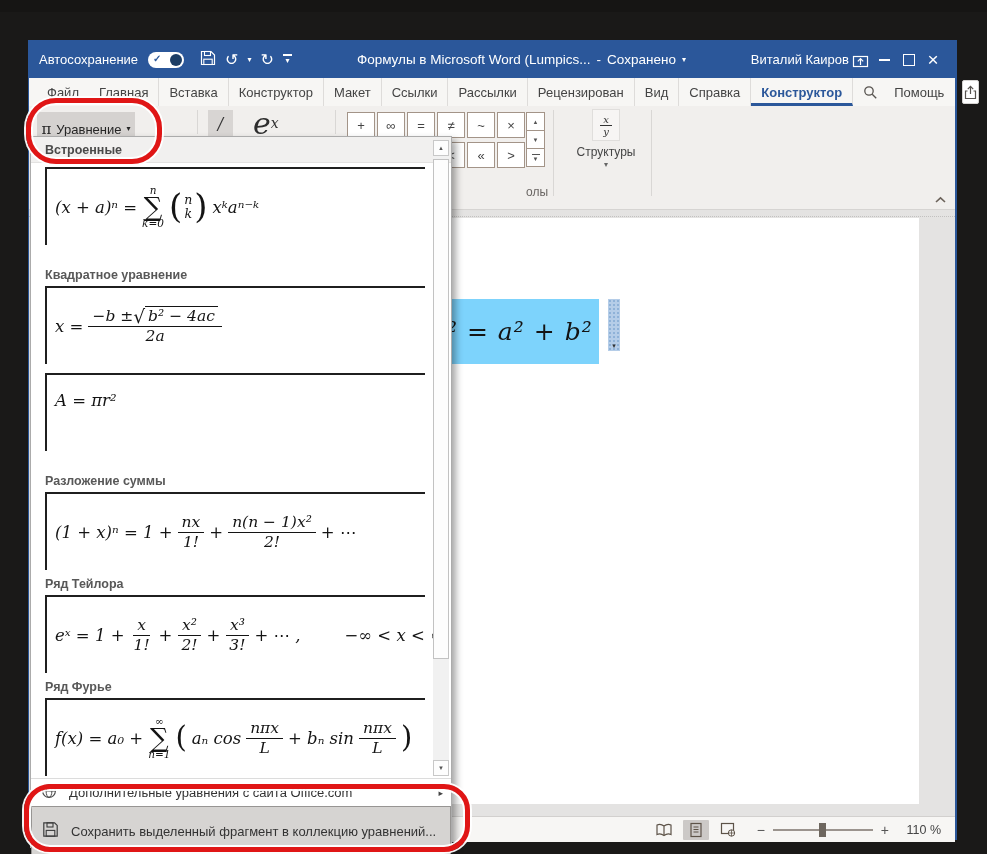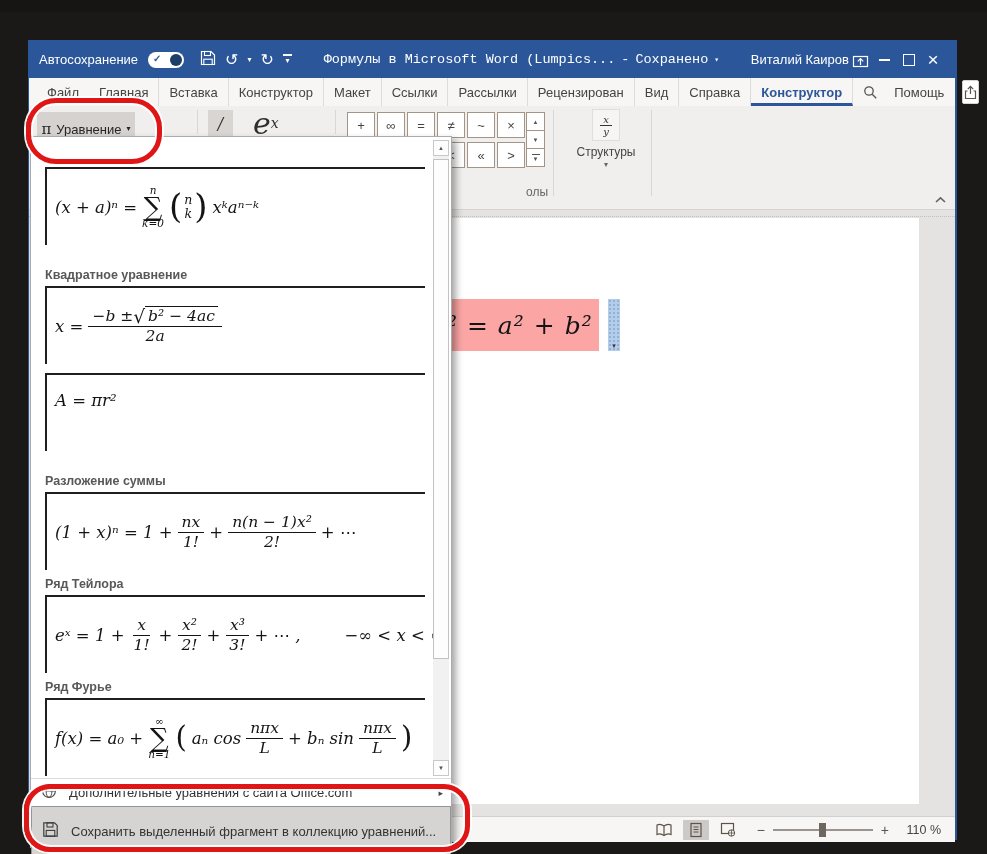--- a/index.html
+++ b/index.html
@@ -16,21 +16,21 @@
   .toggle{width:36px;height:16px;background:#fff;border-radius:9px;position:relative;
           display:flex;align-items:center;cursor:default;}
   .toggle .chk{position:absolute;left:5px;top:1px;color:#2b579a;font-size:10px;font-weight:bold;}
   .toggle .knob{position:absolute;right:2px;top:2px;width:12px;height:12px;border-radius:50%;background:#1d3e66;}
   .qat{display:flex;align-items:center;gap:9px;margin-left:6px;}
   .qat .ic{font-size:16px;line-height:1;color:#fff;}
   .caret{font-size:8px;line-height:1;}
   .qatcz{display:flex;flex-direction:column;align-items:center;line-height:1;}
   .qatcz .bar{width:9px;border-top:2px solid #fff;margin-bottom:1px;}
   .qatcz .v{font-size:8px;}
-  .tb-title{margin:0 auto;display:flex;align-items:center;gap:6px;font-size:13.5px;white-space:nowrap;font-family:Liberation Mono, monospace;}
+  .tb-title{margin:0 auto;display:flex;align-items:center;gap:6px;font-size:13.5px;white-space:nowrap;}
   .tb-right{display:flex;align-items:center;}
   .winbtn{display:flex;align-items:center;justify-content:center;width:24px;height:24px;}
   .maxbox{width:10px;height:10px;border:1.5px solid #fff;}
   .minbar{width:11px;border-top:2px solid #fff;display:inline-block;}
   .closex{font-size:19px;line-height:1;font-weight:300;}
 
   
   .tabrow{height:28px;background:#f7f6f4;display:flex;align-items:center;font-size:13px;color:#444;
           padding:0 8px;box-sizing:border-box;}
   .tab{padding:0 10px;height:28px;display:flex;align-items:center;border-right:1px solid #dedcda;white-space:nowrap;}
@@ -66,21 +66,21 @@
   .structures .sic .xx{border-bottom:1px solid #333;padding:0 3px;}
   .structures .lbl{font-size:12px;color:#454545;margin-top:4px;text-align:center;}
   .structures .caret{color:#666;margin-top:2px;}
   .grp-lbl{position:absolute;left:497px;top:79px;font-size:12px;color:#6a6663;}
   .collapse{position:absolute;left:905px;top:84px;}
 
   
   .docarea{height:606px;background:#e4e3e2;position:relative;overflow:hidden;}
   .docarea .dots{position:absolute;left:0;right:0;top:6px;border-top:1px dotted #c2c1c0;}
   .page{position:absolute;left:24px;top:8px;width:866px;height:586px;background:#fff;}
-  .eq-sel{position:absolute;left:414px;top:89px;height:52px;background:#fca5a5;display:flex;align-items:center;
+  .eq-sel{position:absolute;left:414px;top:89px;height:65px;background:#7dd3fc;display:flex;align-items:center;
           padding:0 6px 0 4px;font-family:"DejaVu Serif",serif;font-style:italic;font-size:25px;color:#141414;
           letter-spacing:1px;}
   .eq-handle{position:absolute;left:579px;top:89px;width:12px;height:52px;background:#b5cde8;
              background-image:radial-gradient(circle,#8fb2d8 0.8px,transparent 0.9px);background-size:4px 4px;
              display:flex;align-items:flex-end;justify-content:center;}
   .eq-handle .caret{color:#333;font-size:7px;margin-bottom:2px;}
 
   
   .statusbar{height:26px;background:#f7f6f4;border-top:1px solid #d2d0ce;display:flex;align-items:center;
              padding:0 14px 0 8px;box-sizing:border-box;font-size:12.5px;color:#444;}
@@ -306,20 +306,21 @@
         <span class="zoomtrack">
           <span class="zoomthumb"></span>
         </span>
         <span class="zplus">+</span>
       </span>
       <span class="zoomlbl">110 %</span>
     </div>
   </div>
 
   <div class="dropdown">
+    <div class="dd-header">Встроенные</div>
 
     <div class="dd-item" style="top:28px;">
       <div class="dd-tile">
         <div class="eq">
           <span>(x + a)ⁿ =</span>
           <span class="bigsum">
             <span class="st">n</span>
             <span class="sg">∑</span>
             <span class="sb">k=0</span>
           </span>

